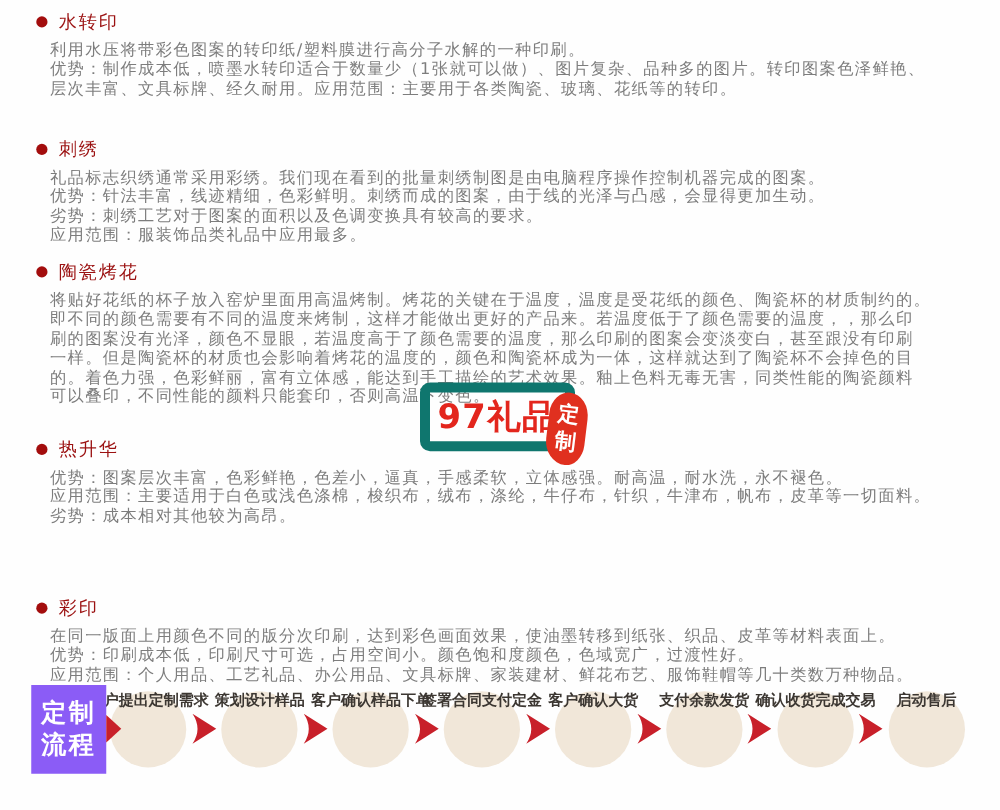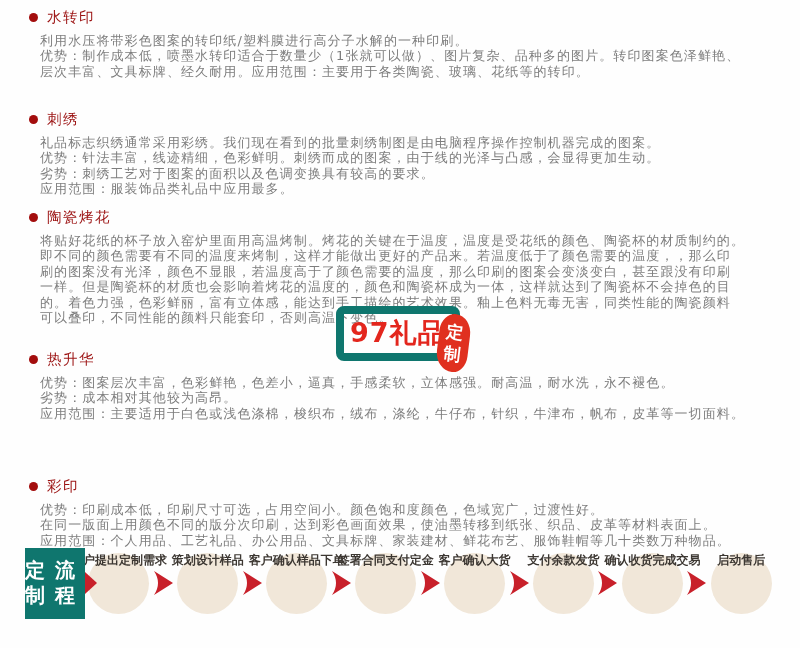--- a/index.html
+++ b/index.html
@@ -89,23 +89,23 @@
     left: 25px; right: 28px; top: 547px;
     height: 72px;
     display: flex;
     align-items: center;
     justify-content: space-between;
     z-index: 2;
   }
   .flow-label {
     position: relative;
     width: 60px; height: 71px;
-    background: #0f766e;
-    display: flex;
-    flex-direction: row;
+    background: #8b5cf6;
+    display: flex;
+    flex-direction: column;
     align-items: center;
     justify-content: center;
     flex: 0 0 auto;
   }
   .flow-label span {
     color: #ffffff;
     font-size: 20px;
     font-weight: bold;
     line-height: 25px;
     letter-spacing: 2px;
@@ -182,32 +182,32 @@
           <div class="body-line">可以叠印，不同性能的颜料只能套印，否则高温下变色。</div>
         </div>
   </div>
       <div class="section sec-3">
     <div class="sec-heading">
       <span class="bullet"></span>
       <span class="sec-title">热升华</span>
     </div>
     <div class="sec-body">
           <div class="body-line">优势：图案层次丰富，色彩鲜艳，色差小，逼真，手感柔软，立体感强。耐高温，耐水洗，永不褪色。</div>
+          <div class="body-line">应用范围：主要适用于白色或浅色涤棉，梭织布，绒布，涤纶，牛仔布，针织，牛津布，帆布，皮革等一切面料。</div>
           <div class="body-line">劣势：成本相对其他较为高昂。</div>
-          <div class="body-line">应用范围：主要适用于白色或浅色涤棉，梭织布，绒布，涤纶，牛仔布，针织，牛津布，帆布，皮革等一切面料。</div>
         </div>
   </div>
       <div class="section sec-4">
     <div class="sec-heading">
       <span class="bullet"></span>
       <span class="sec-title">彩印</span>
     </div>
     <div class="sec-body">
+          <div class="body-line">在同一版面上用颜色不同的版分次印刷，达到彩色画面效果，使油墨转移到纸张、织品、皮革等材料表面上。</div>
           <div class="body-line">优势：印刷成本低，印刷尺寸可选，占用空间小。颜色饱和度颜色，色域宽广，过渡性好。</div>
-          <div class="body-line">在同一版面上用颜色不同的版分次印刷，达到彩色画面效果，使油墨转移到纸张、织品、皮革等材料表面上。</div>
           <div class="body-line">应用范围：个人用品、工艺礼品、办公用品、文具标牌、家装建材、鲜花布艺、服饰鞋帽等几十类数万种物品。</div>
         </div>
   </div>
     </div>
 
   <div class="wm-badge">97礼品</div>
   <div class="wm-seal">
     <span>定</span>
     <span>制</span>
   </div>

